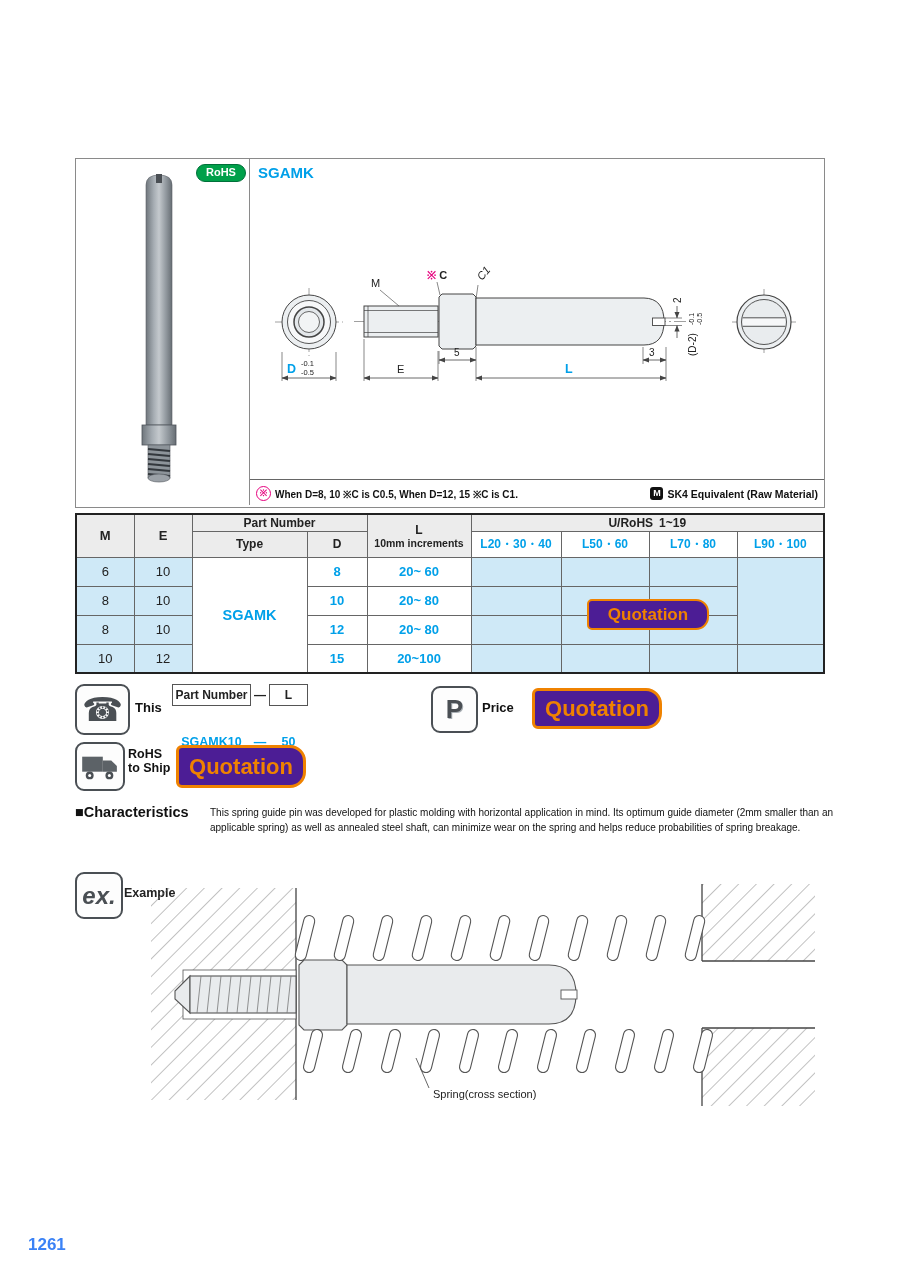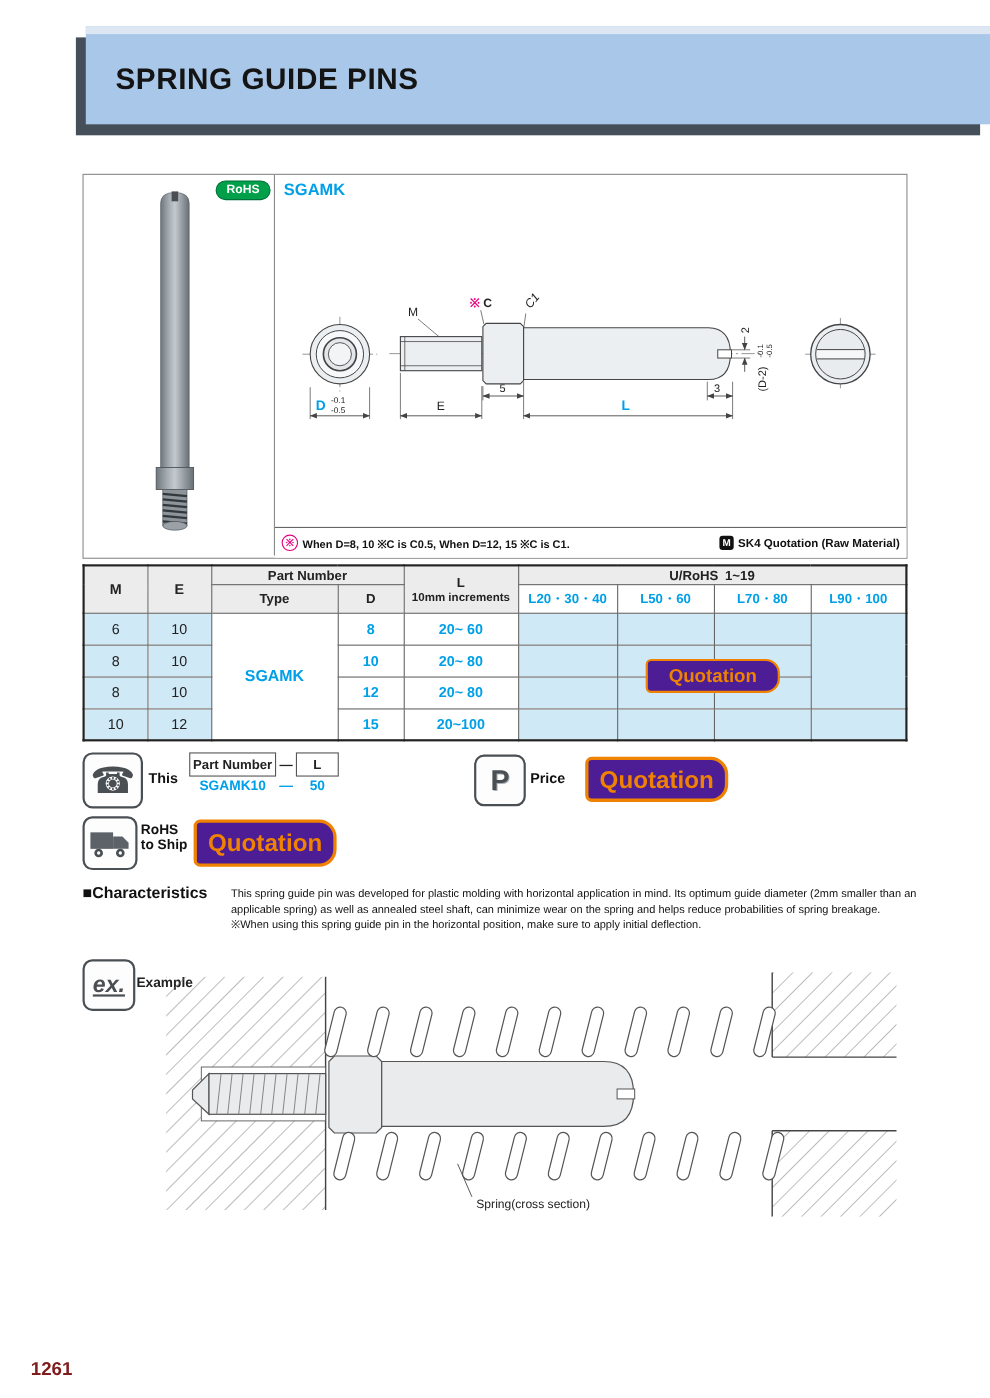--- a/index.html
+++ b/index.html
@@ -47,43 +47,40 @@
   .qb-big{position:absolute;width:124px;height:35px;font-size:22px;border-radius:6px 16px 16px 6px;border-width:3px;}
 
   
   .iconbox{position:absolute;border:2.2px solid #4a4f54;border-radius:9px;background:#fdfdfd;
            display:flex;align-items:center;justify-content:center;color:#4a4f54;}
   .lbl{position:absolute;font-weight:bold;font-size:13px;color:#111;}
   .pnrow{position:absolute;left:172px;top:684px;display:flex;align-items:center;}
   .pnbox{border:1.2px solid #555;height:20px;display:flex;align-items:center;justify-content:center;
          font-size:12px;font-weight:bold;background:#fff;}
   .dash{width:18px;text-align:center;font-weight:bold;font-size:12px;}
-  .bluerow{position:absolute;left:172px;top:707px;display:flex;align-items:center;color:#00a0e9;
+  .bluerow{position:absolute;left:172px;top:735px;display:flex;align-items:center;color:#00a0e9;
            font-weight:bold;font-size:12.5px;}
   .bluerow span{display:inline-block;text-align:center;}
 
   
   .charhead{position:absolute;left:75px;top:804px;font-size:14.5px;font-weight:bold;color:#111;}
   .charbody{position:absolute;left:210px;top:806px;width:655px;font-size:10px;line-height:14.5px;color:#111;}
 
   
-  .exicon{font-style:italic;font-weight:bold;font-size:21px;text-decoration:underline;}
+  .exicon{font-style:italic;font-weight:bold;font-size:24px;}
   .exlabel{position:absolute;left:124px;top:886px;font-size:12.5px;font-weight:bold;}
   .ill{position:absolute;left:145px;top:876px;}
 
-  .pageno{position:absolute;left:28px;top:1235px;font-size:17px;font-weight:bold;color:#7f1d1d;}
+  .pageno{position:absolute;left:28px;top:1235px;font-size:17px;font-weight:bold;color:#3b82f6;}
 </style>
 </head>
 <body>
 
 <div class="page">
 
-  <div class="banner">
-    <h1>SPRING GUIDE PINS</h1>
-  </div>
 
   <div class="panel">
     <div class="photo">
       <svg width="173" height="346" viewBox="0 0 173 346">
         <defs>
           <linearGradient id="rodG" x1="0" y1="0" x2="1" y2="0">
             <stop offset="0" stop-color="#6f767c"></stop>
               <stop offset="0.3" stop-color="#a6adb3"></stop>
             <stop offset="0.5" stop-color="#c4c9cd"></stop>
               <stop offset="0.75" stop-color="#959ca2"></stop>
@@ -193,21 +190,21 @@
         <line x1="493.5" y1="158.8" x2="536.5" y2="158.8" stroke="#444" stroke-width="0.9"></line>
         <line x1="493.5" y1="167.3" x2="536.5" y2="167.3" stroke="#444" stroke-width="0.9"></line>
       </g>
     </svg>
 
     <div class="notebar">
       <span class="staricon">※</span>
       <span>When D=8, 10 ※C is C0.5, When D=12, 15 ※C is C1.</span>
       <span class="mat">
         <span class="micon">M</span>
-        <span>SK4 Quotation (Raw Material)</span>
+        <span>SK4 Equivalent (Raw Material)</span>
       </span>
     </div>
   </div>
 
   <div class="tblwrap">
     <table class="tbl">
       <colgroup>
         <col style="width:58px">
           <col style="width:58px">
           <col style="width:115px">
@@ -312,21 +309,20 @@
   </div>
   <div class="lbl" style="left:128px;top:747px;line-height:14px;font-size:12.5px;">
     <div>RoHS</div>
     <div>to Ship</div>
   </div>
   <div class="qbadge qb-big" style="left:176px;top:745px;height:37px;">Quotation</div>
 
   <div class="charhead">■Characteristics</div>
   <div class="charbody">
     <div>This spring guide pin was developed for plastic molding with horizontal application in mind. Its optimum guide diameter (2mm smaller than an applicable spring) as well as annealed steel shaft, can minimize wear on the spring and helps reduce probabilities of spring breakage.</div>
-    <div>※When using this spring guide pin in the horizontal position, make sure to apply initial deflection.</div>
   </div>
 
   <div class="iconbox" style="left:75px;top:872px;width:44px;height:43px;">
     <span class="exicon">ex.</span>
   </div>
   <div class="exlabel">Example</div>
 
   <svg class="ill" width="690" height="254" viewBox="0 0 690 254">
     <defs>
       <pattern id="hatchP" patternUnits="userSpaceOnUse" width="12.5" height="12.5" patternTransform="rotate(45)">

